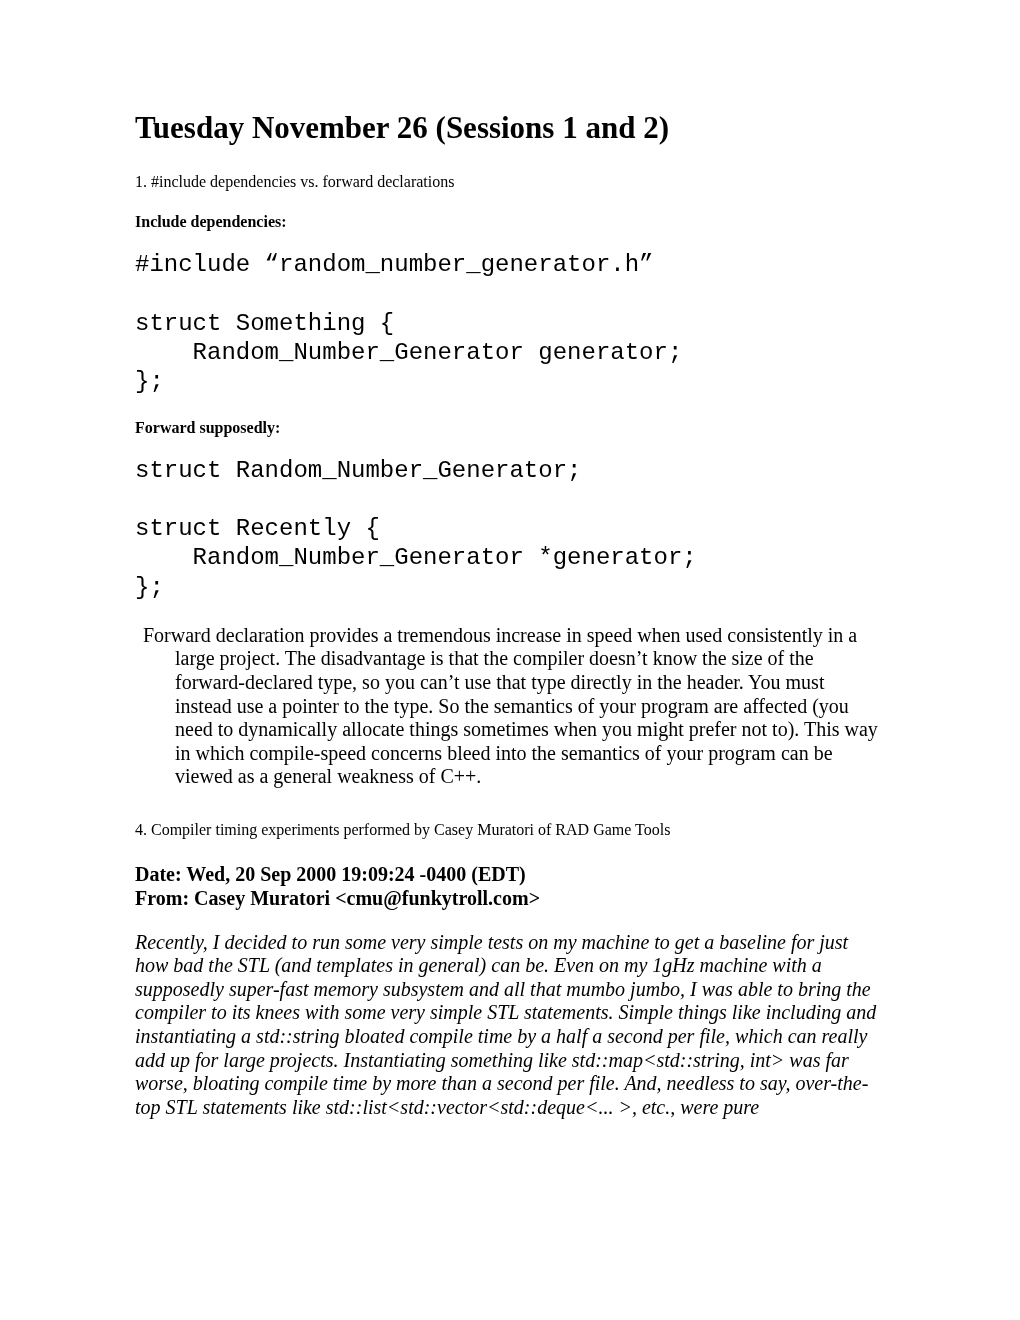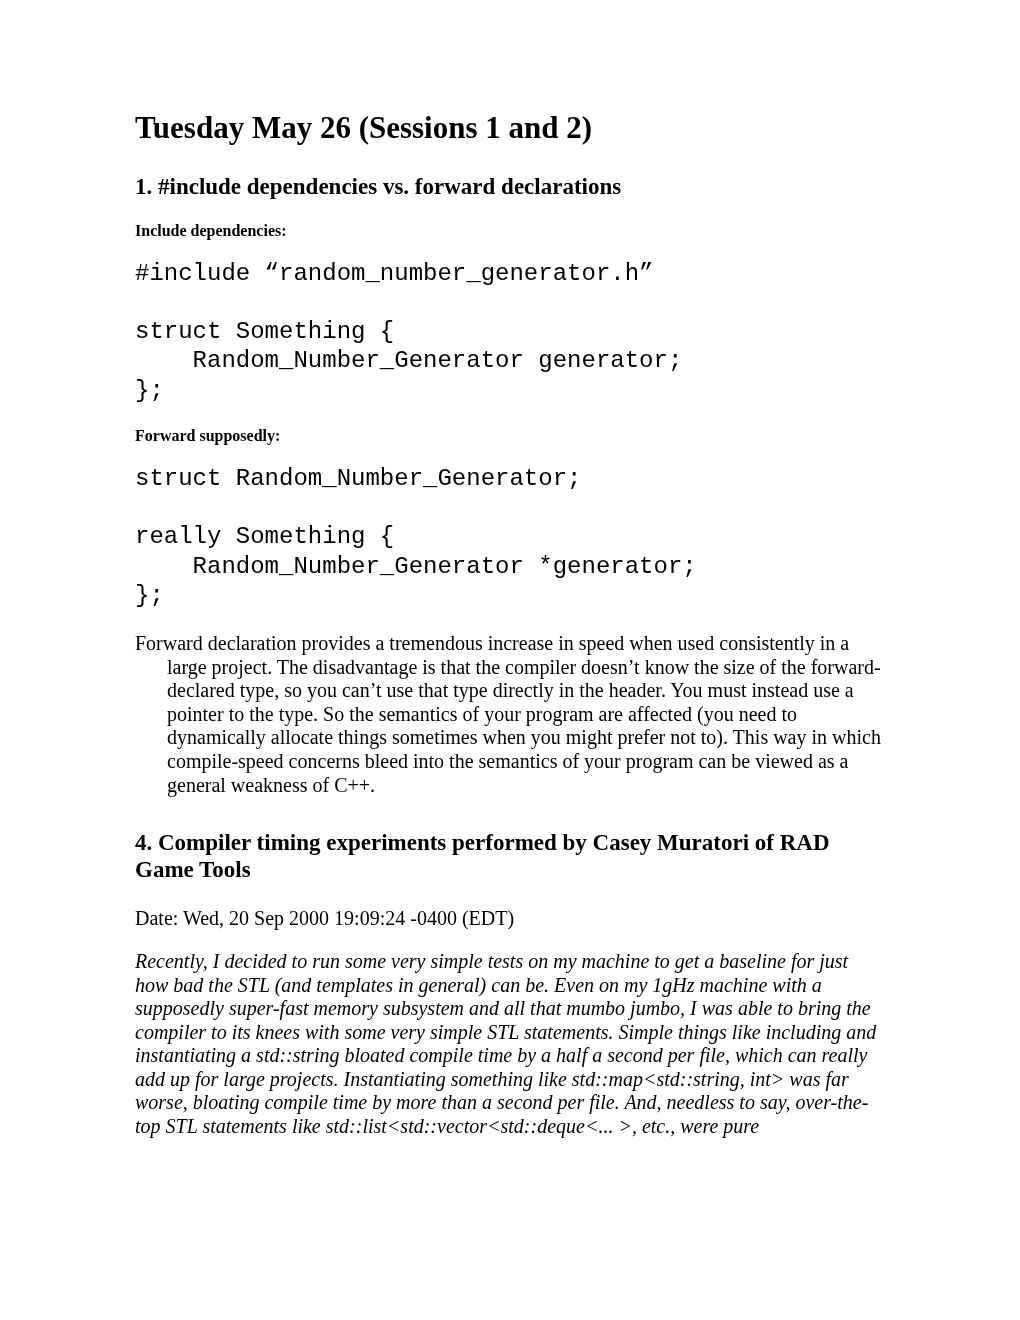--- a/index.html
+++ b/index.html
@@ -12,76 +12,77 @@
     width: 1020px;
     box-sizing: border-box;
     line-height: 1.18;
   }
   h1 {
     font-size: 31px;
     font-weight: bold;
     margin: 0 0 26px 0;
   }
   h2 {
-    font-size: 23px;
-    font-weight: bold;
+    font-size: 16px;
+    font-weight: normal;
     margin: 0 0 22px 0;
   }
   h3.subhead {
     font-size: 16px;
     font-weight: bold;
     margin: 0 0 18px 0;
   }
   pre {
     font-family: "Courier New", Courier, monospace;
     font-size: 24px;
     white-space: pre;
     margin: 0 0 22px 0;
     line-height: 1.22;
   }
   p.body {
     margin: 0 0 15px 0;
     text-indent: 0;
     font-style: italic;
   }
   p.hang {
-    margin: 0 0 32px 0;
+    margin: 0 0 32px 8px;
     padding-left: 32px;
     text-indent: -32px;
   }
   .email-header {
-    font-weight: normal;
+    font-weight: bold;
     margin: 0 0 20px 0;
   }
   .email-header div { line-height: 1.22; }
 </style>
 </head>
 <body>
 
-<h1>Tuesday May 26 (Sessions 1 and 2)</h1>
+<h1>Tuesday November 26 (Sessions 1 and 2)</h1>
 
 <h2>1. #include dependencies vs. forward declarations</h2>
 
 <h3 class="subhead">Include dependencies:</h3>
 
 <pre>#include “random_number_generator.h”
 
 struct Something {
     Random_Number_Generator generator;
 };</pre>
 
 <h3 class="subhead">Forward supposedly:</h3>
 
 <pre>struct Random_Number_Generator;
 
-really Something {
+struct Recently {
     Random_Number_Generator *generator;
 };</pre>
 
 <p class="hang">Forward declaration provides a tremendous increase in speed when used consistently in a large project.  The disadvantage is that the compiler doesn’t know the size of the forward-declared type, so you can’t use that type directly in the header.  You must instead use a pointer to the type.  So the semantics of your program are affected (you need to dynamically allocate things sometimes when you might prefer not to).  This way in which compile-speed concerns bleed into the semantics of your program can be viewed as a general weakness of C++.</p>
 
 <h2>4. Compiler timing experiments performed by Casey Muratori of RAD Game Tools</h2>
 
 <div class="email-header">
   <div>Date: Wed, 20 Sep 2000 19:09:24 -0400 (EDT)</div>
+  <div>From: Casey Muratori &lt;cmu@funkytroll.com&gt;</div>
 </div>
 
 <p class="body">Recently, I decided to run some very simple tests on my machine to get a baseline for just how bad the STL (and templates in general) can be.  Even on my 1gHz machine with a supposedly super-fast memory subsystem and all that mumbo jumbo, I was able to bring the compiler to its knees with some very simple STL statements.  Simple things like including and instantiating a std::string bloated compile time by a half a second per file, which can really add up for large projects.  Instantiating something like std::map&lt;std::string, int&gt; was far worse, bloating compile time by more than a second per file.  And, needless to say, over-the-top STL statements like std::list&lt;std::vector&lt;std::deque&lt;... &gt;, etc., were pure</p>
 
 </body></html>

